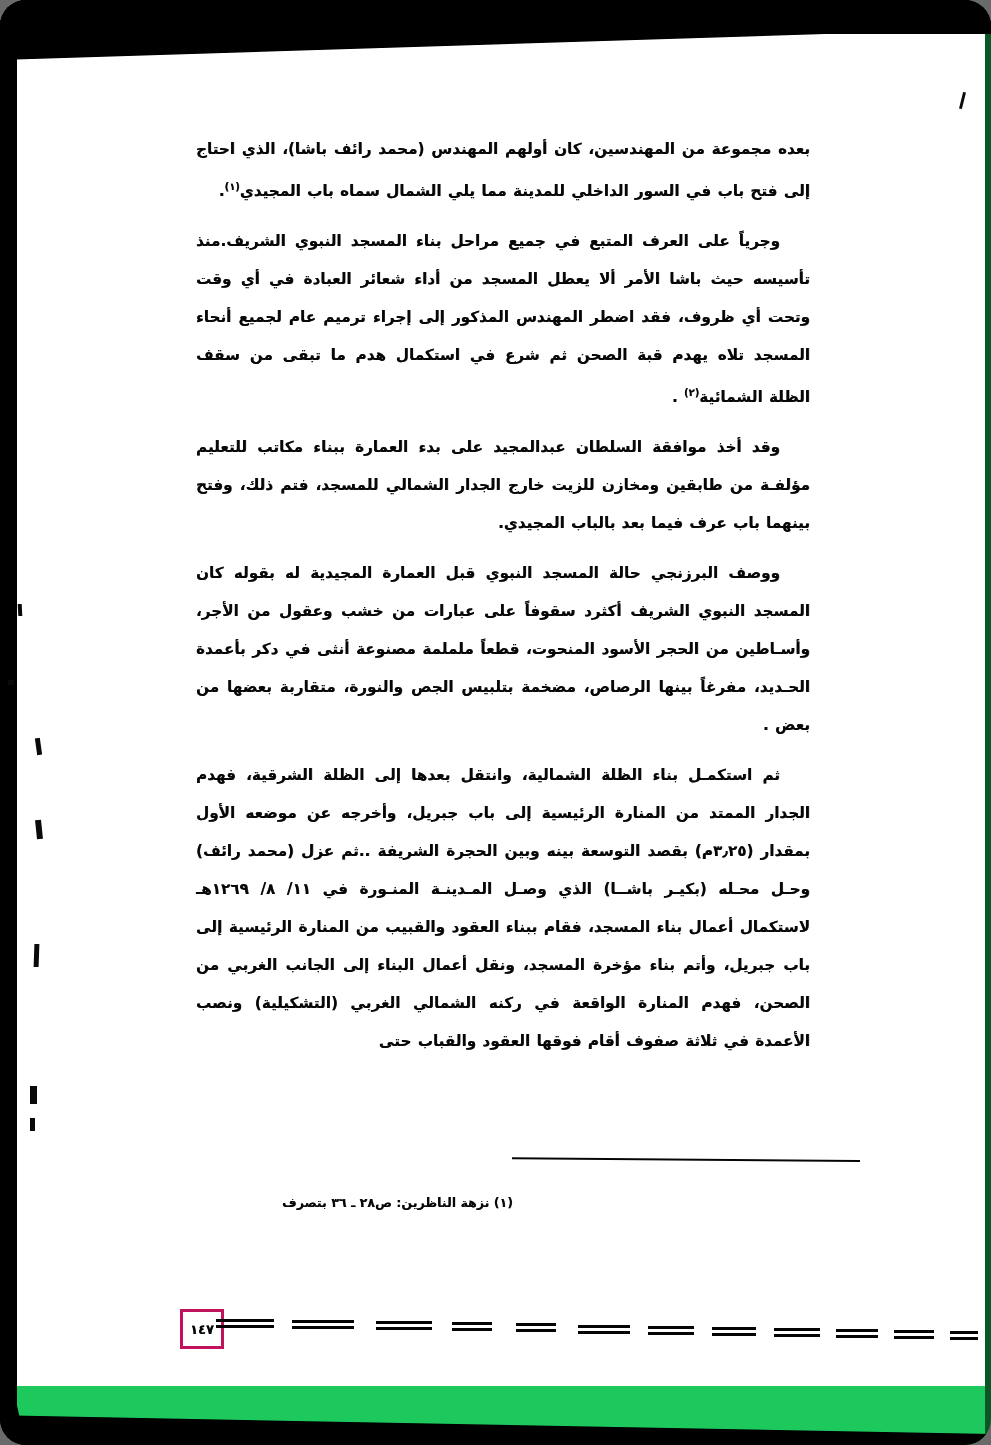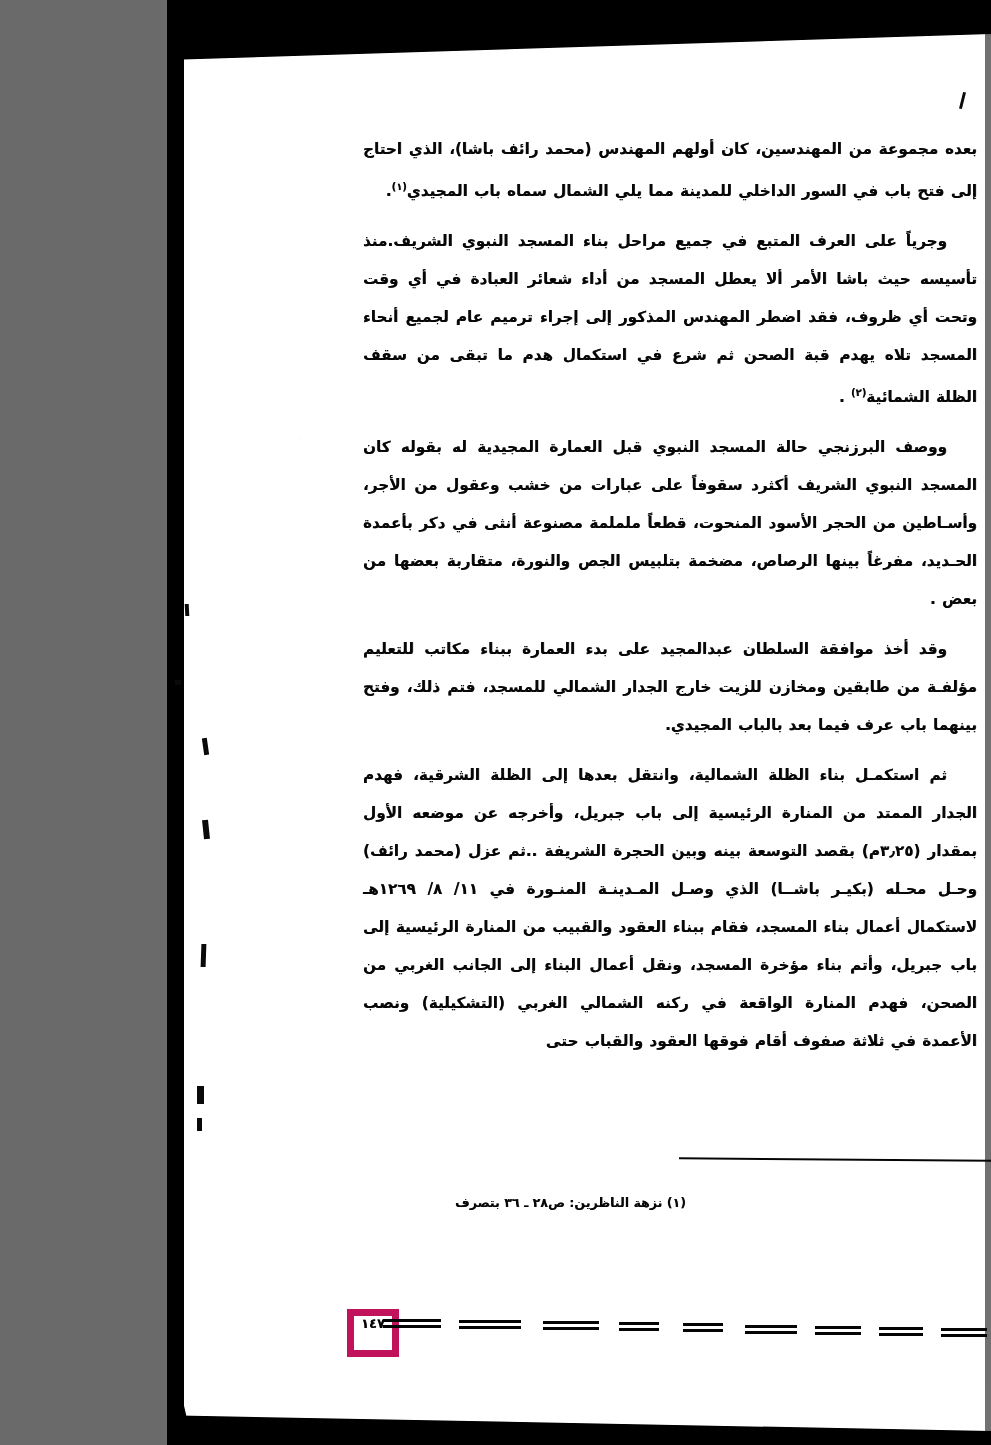--- a/index.html
+++ b/index.html
@@ -3,26 +3,27 @@
 <meta charset="utf-8">
 <title>Scanned Arabic Book Page</title>
 <style>
   html, body {
     margin: 0;
     padding: 0;
     background: #6a6a6a;
   }
   .page {
     position: relative;
-    width: 824px;
+    width: 991px;
     height: 1445px;
-    background: #ffffff;
+    background: #22c55e;
     overflow: hidden;
     font-family: "DejaVu Sans", "Liberation Sans", sans-serif;
     filter: contrast(1.05);
+    border-radius: 26px;
   }
 
   
   .scan-edge-top {
     position: absolute;
     top: 0; left: 0;
     width: 991px; height: 60px;
     background: #000;
     clip-path: polygon(0 0, 100% 0, 100% 48%, 0 100%);
   }
@@ -133,21 +134,21 @@
     left: 512px;
     width: 348px;
     height: 2px;
     background: #0b0b0b;
     transform: rotate(0.45deg);
     transform-origin: right center;
   }
   .footnotes {
     position: absolute;
     top: 1190px;
-    left: 202px;
+    left: 196px;
     width: 668px;
     direction: rtl;
     text-align: left;
   }
   .footnotes .fn-line {
     font-size: 12.6px;
     font-weight: 700;
     line-height: 25px;
     color: #0d0d0d;
     text-shadow: 0.3px 0.3px 0 rgba(0,0,0,0.6);
@@ -156,24 +157,24 @@
   }
   .footnotes .fn-line.second { padding-left: 108px; }
 
   
   .pagenum-box {
     position: absolute;
     top: 1309px;
     left: 180px;
     width: 38px;
     height: 34px;
-    border: 7px solid #be185d;
+    border: 3px solid #be185d;
     background: #fff;
     display: flex;
-    align-items: flex-start;
+    align-items: center;
     justify-content: center;
     font-size: 13px;
     font-weight: 700;
     color: #080808;
     letter-spacing: -0.5px;
     text-shadow: 0.3px 0.3px 0 rgba(0,0,0,0.7);
   }
   .deco-rule {
     position: absolute;
     top: 1318px;
@@ -212,23 +213,23 @@
   <div class="speck m-l5"></div>
   <div class="speck m-l6"></div>
   <div class="speck m-l7"></div>
 
   <div class="content">
 
     <p class="para"><span>بعده مجموعة من المهندسين، كان أولهم المهندس (محمد رائف باشا)، الذي احتاج إلى فتح باب في السور الداخلي للمدينة مما يلي الشمال سماه باب المجيدي</span><sup class="fn">(١)</sup><span>.</span></p>
 
     <p class="para indent"><span>وجرياً على العرف المتبع في جميع مراحل بناء المسجد النبوي الشريف.منذ تأسيسه حيث باشا الأمر ألا يعطل المسجد من أداء شعائر العبادة في أي وقت وتحت أي ظروف، فقد اضطر المهندس المذكور إلى إجراء ترميم عام لجميع أنحاء المسجد تلاه يهدم قبة الصحن ثم شرع في استكمال هدم ما تبقى من سقف الظلة الشمائية</span><sup class="fn">(٢)</sup><span> .</span></p>
 
+    <p class="para indent"><span>وقد أخذ موافقة السلطان عبدالمجيد على بدء العمارة ببناء مكاتب للتعليم مؤلفـة من طابقين ومخازن للزيت خارج الجدار الشمالي للمسجد، فتم ذلك، وفتح بينهما باب عرف فيما بعد بالباب المجيدي.</span></p>
+
     <p class="para indent"><span>ووصف البرزنجي حالة المسجد النبوي قبل العمارة المجيدية له بقوله كان المسجد النبوي الشريف أكثرد سقوفاً على عبارات من خشب وعقول من الأجر، وأسـاطين من الحجر الأسود المنحوت، قطعاً ململمة مصنوعة أنثى في دكر بأعمدة الحـديد، مفرغاً بينها الرصاص، مضخمة بتلبيس الجص والنورة، متقاربة بعضها من بعض .</span></p>
-
-    <p class="para indent"><span>وقد أخذ موافقة السلطان عبدالمجيد على بدء العمارة ببناء مكاتب للتعليم مؤلفـة من طابقين ومخازن للزيت خارج الجدار الشمالي للمسجد، فتم ذلك، وفتح بينهما باب عرف فيما بعد بالباب المجيدي.</span></p>
 
     <p class="para indent"><span>ثم استكمـل بناء الظلة الشمالية، وانتقل بعدها إلى الظلة الشرقية، فهدم الجدار الممتد من المنارة الرئيسية إلى باب جبريل، وأخرجه عن موضعه الأول بمقدار (٣٫٢٥م) بقصد التوسعة بينه وبين الحجرة الشريفة ..ثم عزل (محمد رائف) وحـل محـله (بكيـر باشــا) الذي وصـل المـدينـة المنـورة في ١١/ ٨/ ١٢٦٩هـ لاستكمال أعمال بناء المسجد، فقام ببناء العقود والقبيب من المنارة الرئيسية إلى باب جبريل، وأتم بناء مؤخرة المسجد، ونقل أعمال البناء إلى الجانب الغربي من الصحن، فهدم المنارة الواقعة في ركنه الشمالي الغربي (التشكيلية) ونصب الأعمدة في ثلاثة صفوف أقام فوقها العقود والقباب حتى</span></p>
 
   </div>
 
   <div class="fn-rule"></div>
 
   <div class="footnotes">
     <div class="fn-line"><span>(١)</span>
       <span>نزهة الناظرين: ص٢٨ ـ ٣٦ بتصرف</span></div>

